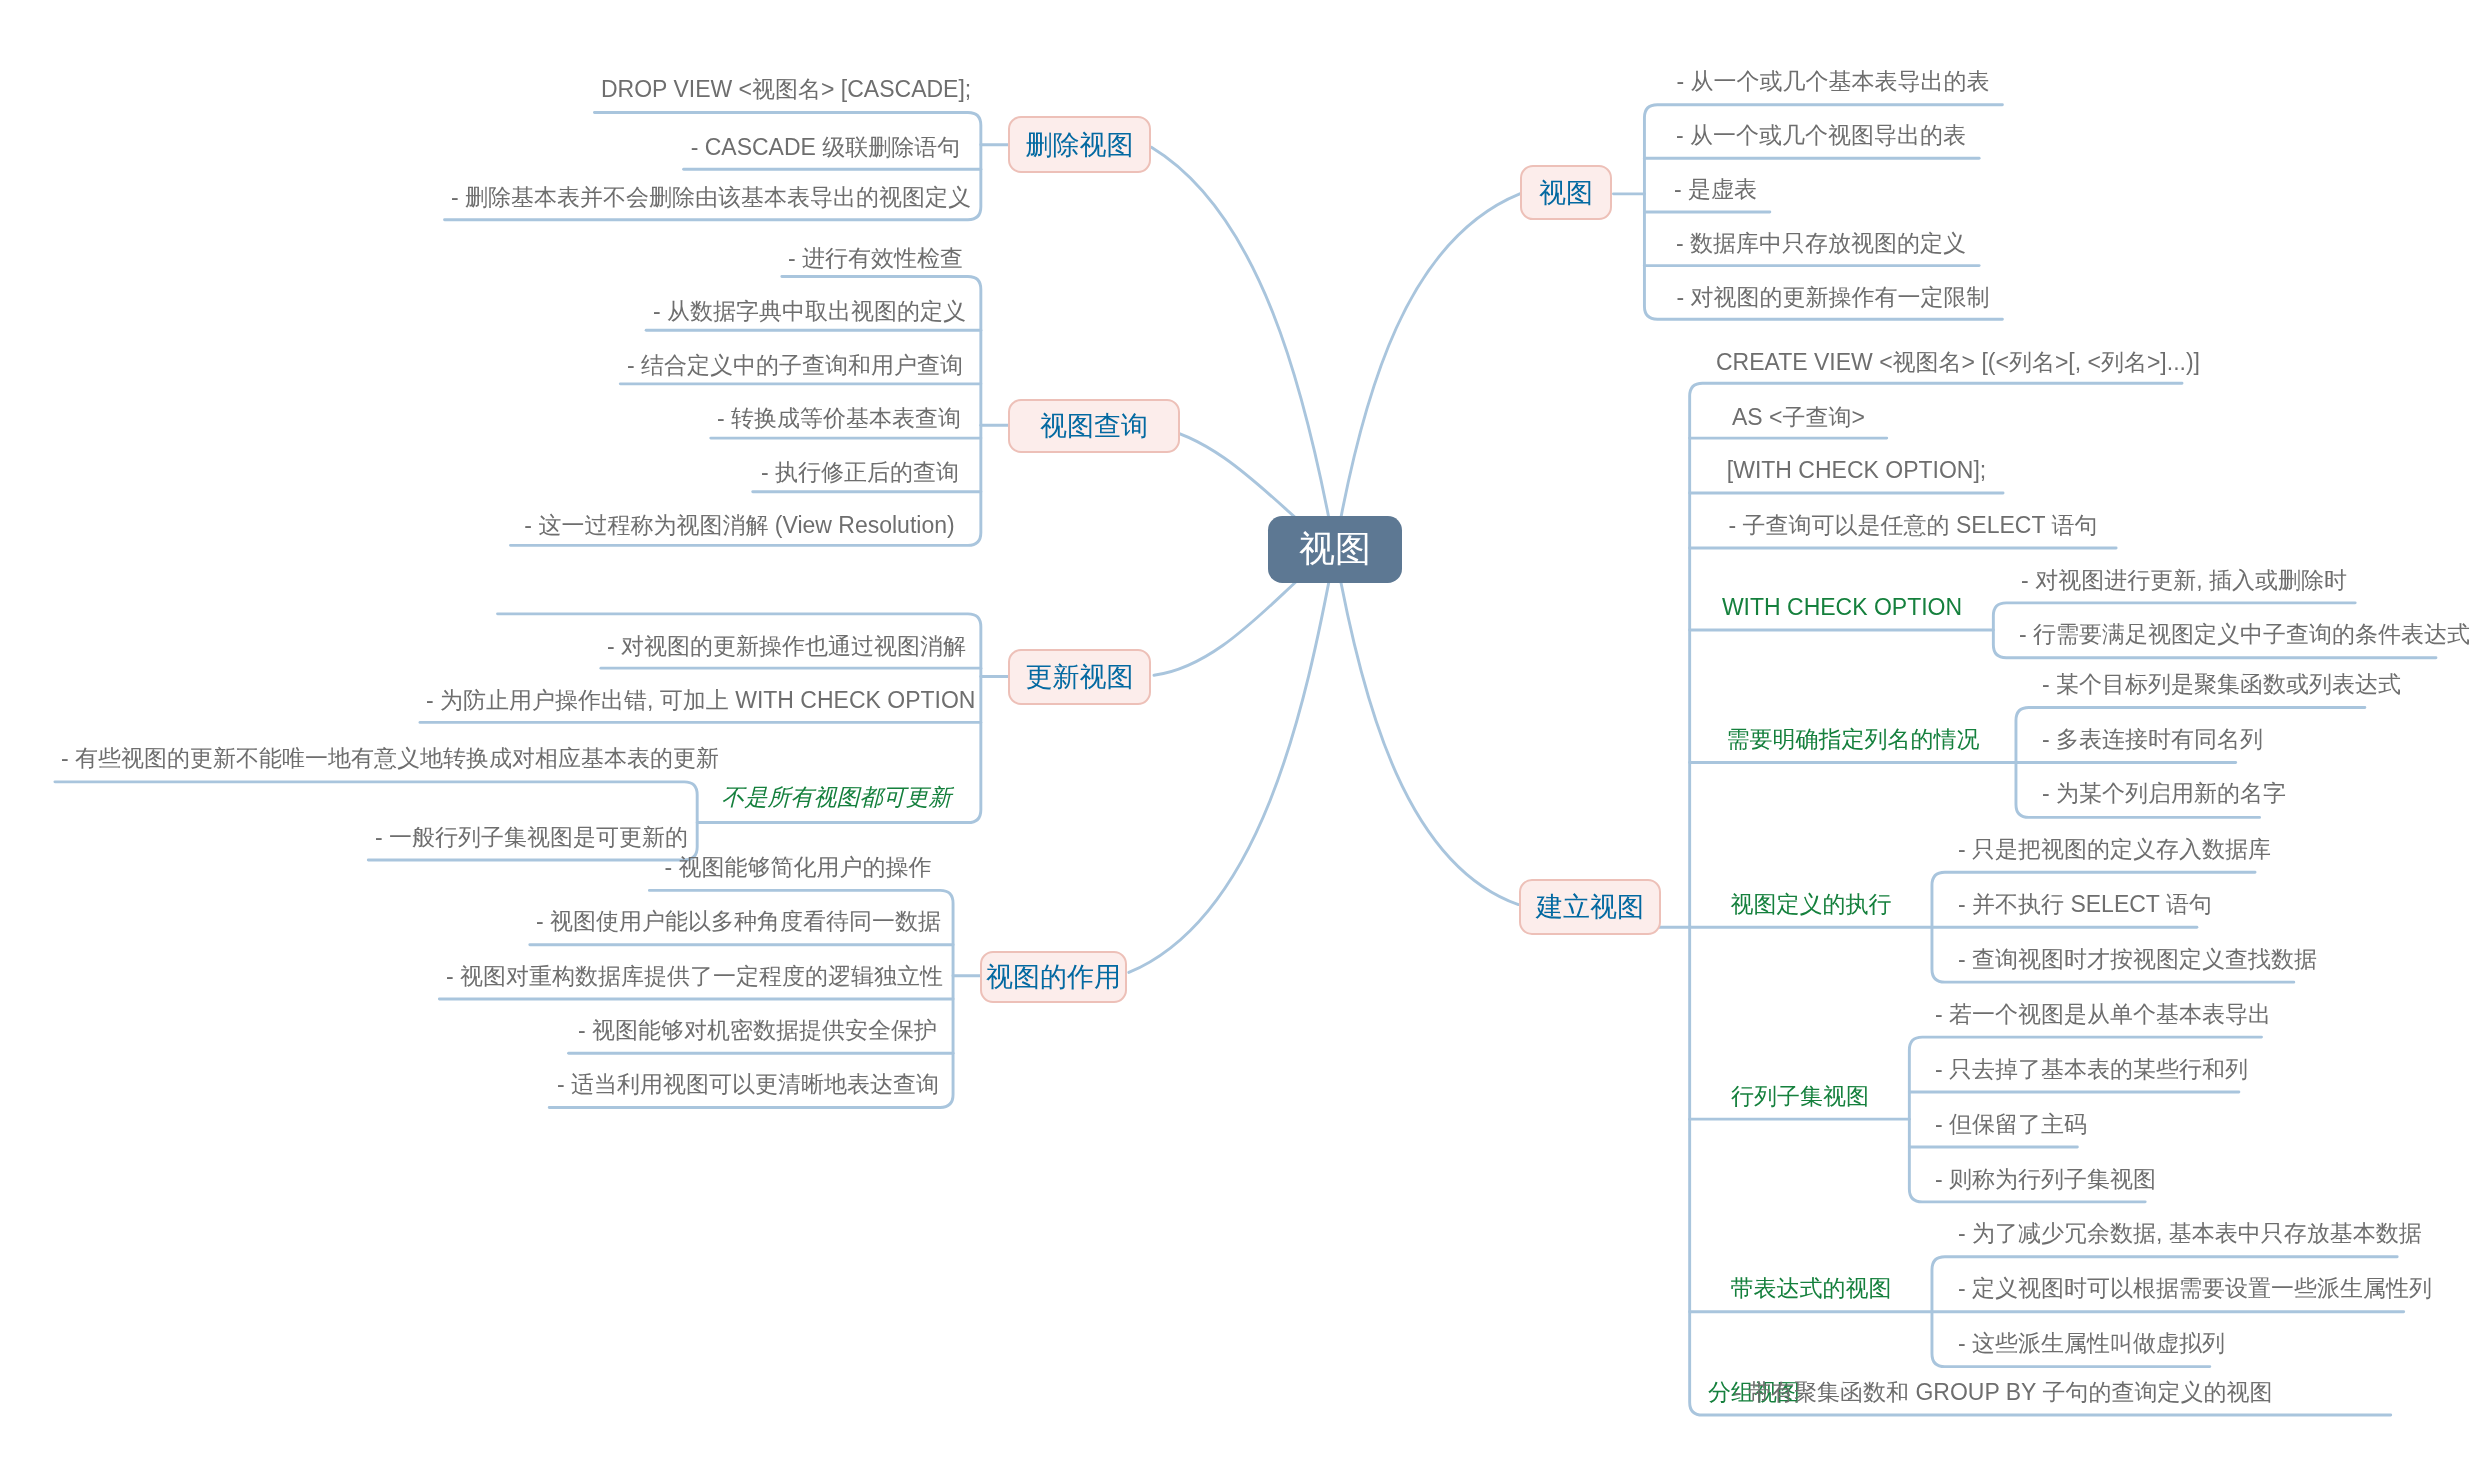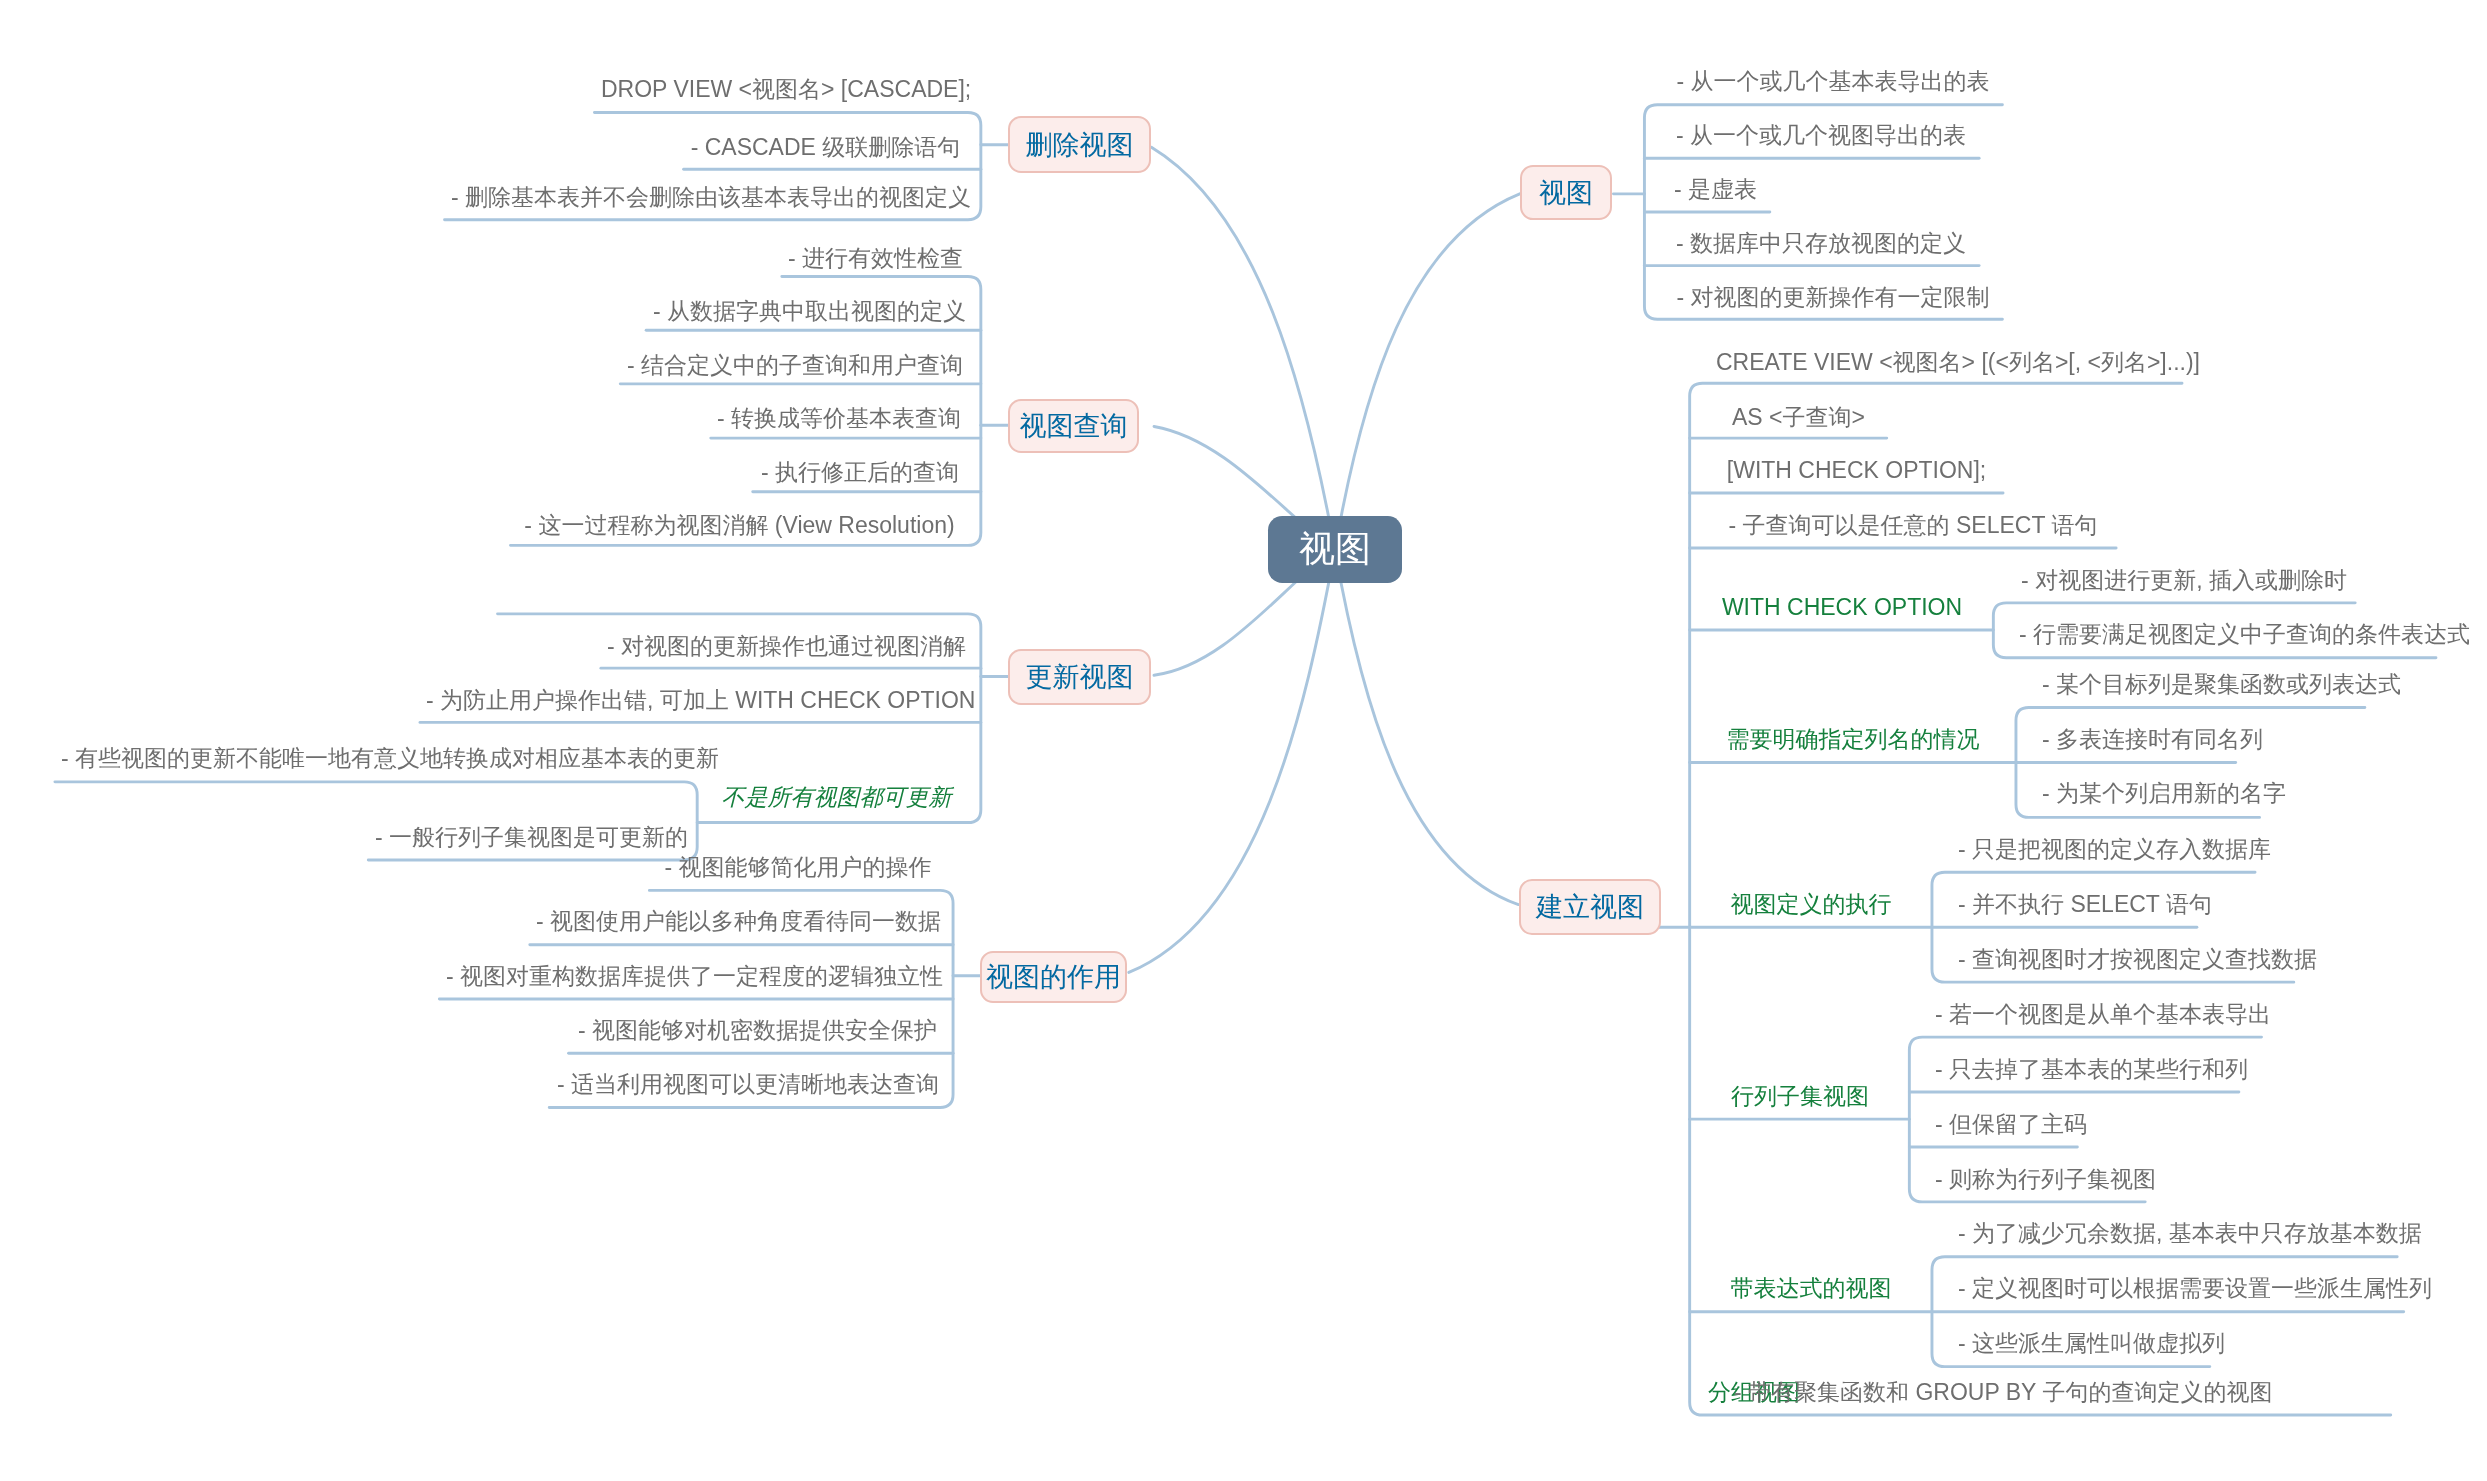--- a/index.html
+++ b/index.html
@@ -95,21 +95,21 @@
     <path d="M 3490 1350 H 3010 Q 2990 1350 2990 1370 V 1500 Q 2990 1520 3010 1520 H 3550"></path>
     <path d="M 3500 1605 H 2975 Q 2955 1605 2955 1625 V 1840 Q 2955 1860 2975 1860 H 3320"></path>
     <path d="M 2955 1690 H 3465"></path>
     <path d="M 2955 1775 H 3215"></path>
     <path d="M 3710 1945 H 3010 Q 2990 1945 2990 1965 V 2095 Q 2990 2115 3010 2115 H 3420"></path>
   </svg>
 
   <div class="root" style="left:1268px;top:516px;width:134px;height:67px;">视图</div>
 
   <div class="topic" style="left:1008px;top:116px;width:143px;height:57px;">删除视图</div>
-  <div class="topic" style="left:1008px;top:399px;width:131px;height:54px;">视图查询</div>
+  <div class="topic" style="left:1008px;top:399px;width:172px;height:54px;">视图查询</div>
   <div class="topic" style="left:1008px;top:649px;width:143px;height:56px;">更新视图</div>
   <div class="topic" style="left:980px;top:951px;width:147px;height:52px;">视图的作用</div>
   <div class="topic" style="left:1520px;top:165px;width:92px;height:55px;">视图</div>
   <div class="topic" style="left:1519px;top:879px;width:142px;height:56px;">建立视图</div>
 
   <div class="leaf" style="left:601px;top:71px;width:361px;">DROP VIEW &lt;视图名&gt; [CASCADE];</div>
   <div class="leaf" style="left:690px;top:129px;width:271px;">- CASCADE 级联删除语句</div>
   <div class="leaf" style="left:451px;top:179px;width:510px;">- 删除基本表并不会删除由该基本表导出的视图定义</div>
 
   <div class="leaf" style="left:788px;top:240px;width:173px;">- 进行有效性检查</div>

